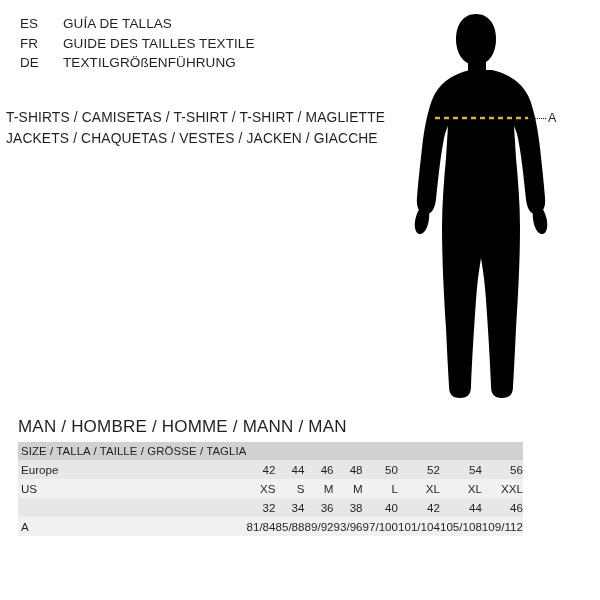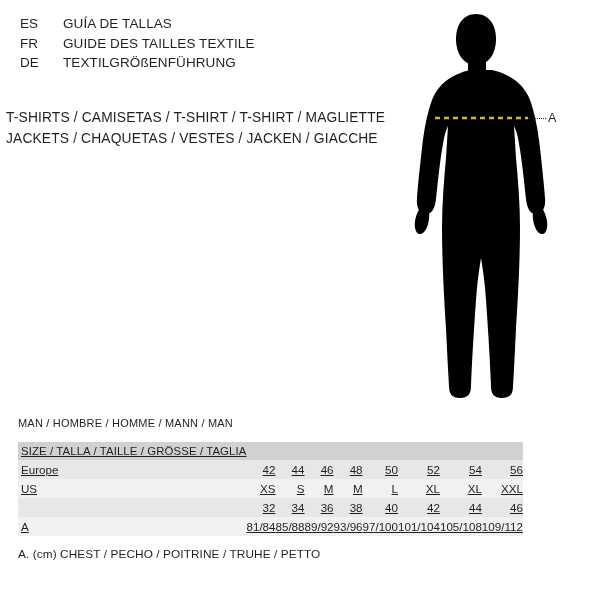--- a/index.html
+++ b/index.html
@@ -85,36 +85,35 @@
     top: 110px;
     width: 18px;
     border-top: 1.6px dotted #231f20;
   }
 
   
   .man-title {
     position: absolute;
     left: 18px;
     top: 417px;
-    font-size: 11px;
+    font-size: 17px;
     letter-spacing: 0.2px;
     color: #231f20;
     white-space: nowrap;
   }
 
   
   .size-table {
     position: absolute;
     left: 18px;
     top: 442px;
     width: 466px;
     border-collapse: collapse;
     font-size: 11.6px;
     color: #231f20;
-    text-decoration: underline;
   }
   .size-table td {
     padding: 0;
     height: 19px;
     vertical-align: middle;
     white-space: nowrap;
   }
   .row-head td {
     background: #cfd1d2;
     font-size: 11.4px;
@@ -288,15 +287,14 @@
       <td class="cell">89/92</td>
       <td class="cell">93/96</td>
       <td class="cell">97/100</td>
       <td class="cell">101/104</td>
       <td class="cell">105/108</td>
       <td class="cell">109/112</td>
     </tr>
   </tbody>
     </table>
 
-  <div class="footnote">A. (cm) CHEST / PECHO / POITRINE / TRUHE / PETTO</div>
 
 </div>
 
 </body></html>

